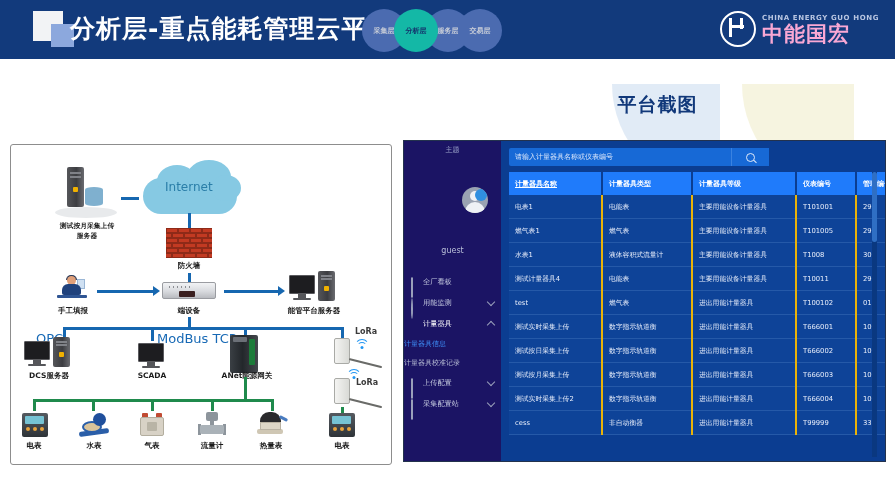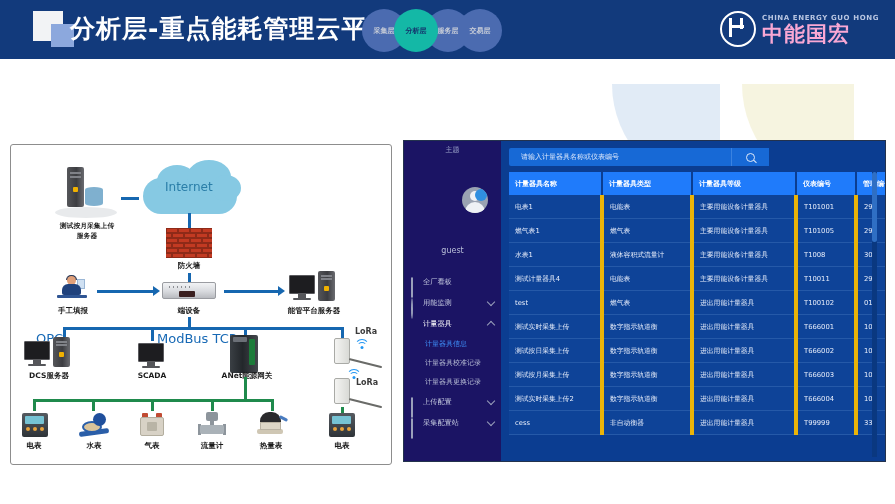--- a/index.html
+++ b/index.html
@@ -155,44 +155,44 @@
   .side-user{position:absolute;left:0;top:105px;width:97px;text-align:center;font-size:8px;color:#b9bfd8;}
 
   .menu{position:absolute;left:0;top:130px;width:97px;}
   .mi{position:relative;height:21px;display:flex;align-items:center;padding-left:7px;box-sizing:border-box;}
   .mi .mico{width:8px;height:8px;margin-right:4px;flex:0 0 auto;position:relative;}
   .mi .mlabel{font-size:7.2px;color:#c3c8de;white-space:nowrap;}
   .mi .chev{position:absolute;right:7px;top:7px;width:5px;height:5px;
     border-right:1px solid #9aa0bb;border-bottom:1px solid #9aa0bb;transform:rotate(45deg);}
   .mi .chev.up{transform:rotate(-135deg);top:9px;}
   .mi.active .mlabel{color:#ffffff;}
-  .sub{height:19px;display:flex;align-items:center;padding-left:21px;box-sizing:border-box;}
+  .sub{height:19px;display:flex;align-items:center;box-sizing:border-box;}
   .sub .slabel{font-size:7px;color:#b7bcd4;white-space:nowrap;}
   .sub.active .slabel{color:#3e8ef7;}
 
   .icon-sq{width:8px;height:8px;border:1px solid #9aa0bb;box-sizing:border-box;border-radius:1px;}
   .icon-circ{width:8px;height:8px;border:1px solid #9aa0bb;box-sizing:border-box;border-radius:50%;}
   .icon-filled{width:8px;height:8px;background:#f0c33c;border-radius:1px;}
 
   .app-main{position:absolute;left:97px;top:0;width:386px;height:322px;background:#0b3d91;}
   .searchbar{position:absolute;left:8px;top:7px;width:240px;height:18px;background:#1769d6;border-radius:2px;}
-  .searchbar .ph{position:absolute;left:12px;top:4px;font-size:7px;color:#dbe7fb;white-space:nowrap;}
+  .searchbar .ph{position:absolute;left:6px;top:4px;font-size:7px;color:#dbe7fb;white-space:nowrap;}
   .search-btn{position:absolute;left:222px;top:0px;width:38px;height:18px;background:#1769d6;
     border-left:1px solid #3a82e0;box-sizing:border-box;display:flex;align-items:center;justify-content:center;}
   .mag{width:7px;height:7px;border:1.2px solid #dfe9fa;border-radius:50%;position:relative;}
   .mag:after{content:"";position:absolute;right:-3px;bottom:-2px;width:4px;height:1.2px;background:#dfe9fa;transform:rotate(45deg);}
 
   table.grid{position:absolute;left:8px;top:31px;width:362px;border-collapse:collapse;table-layout:fixed;}
   table.grid th{background:#1f7bfb;color:#ffffff;font-size:7px;font-weight:bold;
     text-align:left;padding:6px 0 6px 6px;border-right:2px solid #0b3d91;height:11px;white-space:nowrap;}
   table.grid th:last-child{border-right:0;}
   table.grid td{background:#0e4398;color:#e8eefb;font-size:6.8px;padding:6px 0 6px 6px;
-    border-bottom:1px solid #2559a8;border-right:4px solid #eab308;white-space:nowrap;height:11px;}
+    border-bottom:1px solid #2559a8;border-right:2px solid #eab308;white-space:nowrap;height:11px;}
   table.grid td:last-child{border-right:0;}
-  .c0w{width:86px;} .c1w{width:82px;} .c2w{width:96px;} .c3w{width:52px;} .c4w{width:46px;}
+  .c0w{width:86px;text-decoration:underline;} .c1w{width:82px;} .c2w{width:96px;} .c3w{width:52px;} .c4w{width:46px;}
 
   .scrollstrip{position:absolute;left:371px;top:31px;width:5px;height:285px;background:#0a3880;}
   .scrollthumb{position:absolute;left:371px;top:31px;width:5px;height:70px;background:#2f6fc4;border-radius:3px;}
 </style>
 </head>
 <body>
 
 <div class="page">
 
   <div class="header">
@@ -213,20 +213,21 @@
         </div>
       <div class="logo-txt">
         <div class="logo-en">CHINA ENERGY GUO HONG</div>
         <div class="logo-cn">中能国宏</div>
       </div>
     </div>
   </div>
 
   <div class="arc-blue"></div>
   <div class="arc-yellow"></div>
+  <div class="right-title">平台截图</div>
 
   <div class="diagram">
 
     <div class="shadow-el" style="left:44px;top:62px;width:62px;height:11px;"></div>
     <div class="ico-tower" style="left:56px;top:22px;">
       <div class="tower-body" style="left:0;top:0;">
         <div class="slot" style="top:5px;"></div>
         <div class="slot" style="top:9px;"></div>
         <div class="led" style="top:20px;"></div>
       </div>
@@ -479,23 +480,20 @@
           <span class="mlabel">计量器具</span>
           <span class="chev up"></span>
         </div>
 
         <div class="sub active">
           <span class="slabel">计量器具信息</span>
         </div>
         <div class="sub">
           <span class="slabel">计量器具校准记录</span>
         </div>
-        <div class="sub">
-          <span class="slabel">计量器具更换记录</span>
-        </div>
 
         <div class="mi">
           <span class="mico"><span class="icon-sq"></span></span>
           <span class="mlabel">上传配置</span>
           <span class="chev"></span>
         </div>
         <div class="mi">
           <span class="mico"><span class="icon-sq"></span></span>
           <span class="mlabel">采集配置站</span>
           <span class="chev"></span>

